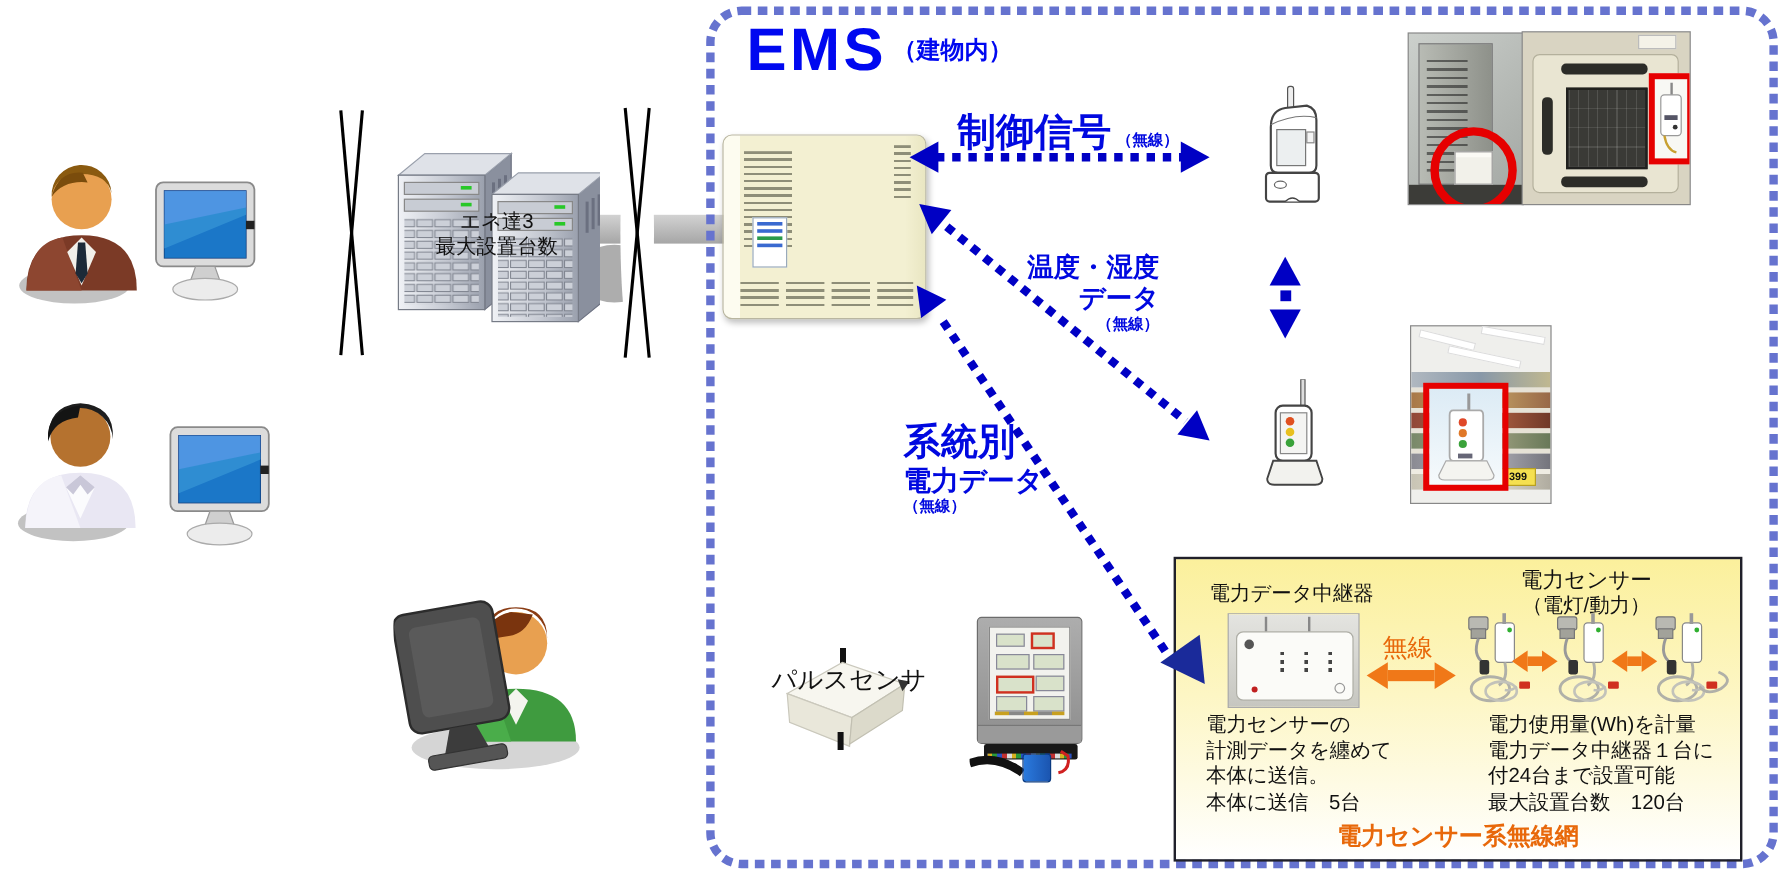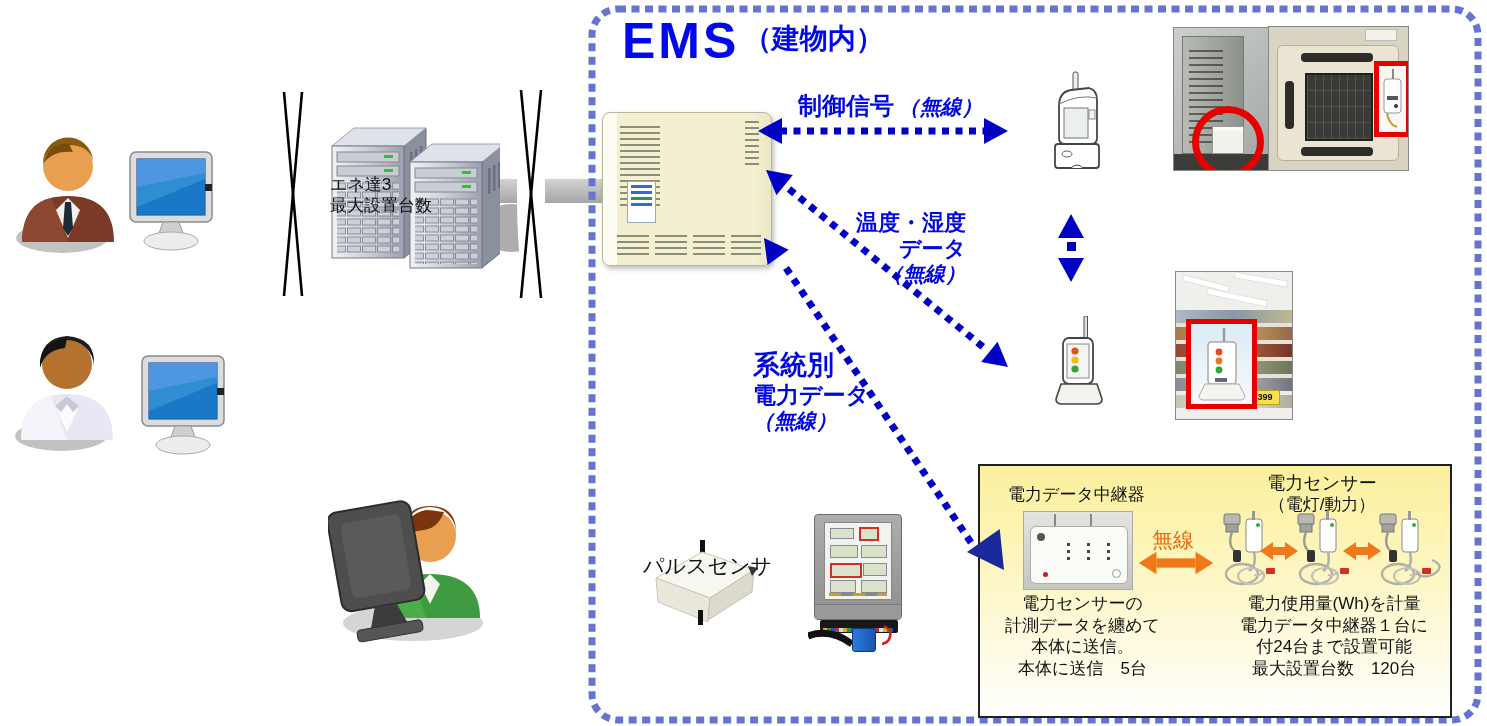--- a/index.html
+++ b/index.html
@@ -1,34 +1,34 @@
 <!DOCTYPE html>
 <html><head>
 <meta charset="utf-8">
 <style>
   html,body{margin:0;padding:0;background:#fff;}
   #canvas{position:relative;width:1487px;height:726px;background:#fff;overflow:hidden;
           font-family:"Liberation Sans","DejaVu Sans",sans-serif;}
   .abs{position:absolute;}
   svg{display:block;}
   .lbl-blue{color:#0008e0;font-weight:bold;line-height:1.18;}
-  .lbl-small{font-size:21px;font-style:italic;}
+  .lbl-small{font-size:13px;}
   .jp{color:#111;}
   
   #controller{left:602px;top:112px;width:168px;height:152px;
     background:linear-gradient(90deg,#fdfcf0 0 14px,#f3f0d2 14px 90%,#e9e6c2);
     border:1px solid #b9b6a0;border-radius:8px;box-shadow:2px 3px 5px rgba(0,0,0,.25);}
   .vent{position:absolute;background:repeating-linear-gradient(180deg,#8e8e78 0 2px,transparent 2px 6px);}
   #sticker{position:absolute;left:24px;top:68px;width:27px;height:40px;background:#fff;border:1px solid #9ab;}
   #sticker i{display:block;height:3px;margin:3px 3px 0 3px;background:#3a6ad0;}
   
   #wbox{left:978px;top:464px;width:470px;height:250px;border:2px solid #20202a;
     background:linear-gradient(180deg,#fbf09c 0%,#fdf6c4 45%,#ffffff 100%);}
   #wbox .t{position:absolute;font-size:17px;color:#101010;}
-  .desc{position:absolute;font-size:17px;line-height:21.5px;color:#101010;text-align:center;}
+  .desc{position:absolute;font-size:17px;line-height:21.5px;color:#101010;}
   #wbox-footer{position:absolute;left:0;right:0;bottom:6px;text-align:center;
     color:#e8680a;font-weight:bold;font-size:20px;}
   .orange{color:#e8680a;font-weight:normal;}
   
   .photo{box-shadow:0 0 0 1px #888;}
   .redring{position:absolute;border:7px solid #e60000;border-radius:50%;}
   .redrect{position:absolute;border:5px solid #e60000;}
   .shelfrow{height:13px;}
   .lightbar{position:absolute;background:#fff;border:1px solid #ddd;height:5px;}
   .lcd{position:absolute;width:26px;height:11px;background:#d9e2ca;border:1px solid #889;}
@@ -152,28 +152,28 @@
       <rect x="5" y="20" width="62" height="10" fill="#c8ccd4" stroke="#888"></rect>
       <rect x="52" y="23" width="9" height="3" fill="#28c828"></rect>
       <rect x="5" y="36" width="62" height="66" fill="url(#slotPat)"></rect>
       <g fill="#6b7080">
           <rect x="78" y="6" width="2.5" height="26"></rect>
           <rect x="83" y="3" width="2.5" height="26"></rect>
           <rect x="88" y="0" width="2.5" height="26"></rect>
         </g>
     </g>
   </svg>
-  <div class="abs jp" style="left:330px;top:174px;width:168px;z-index:3;font-size:17px;line-height:21px;">
+  <div class="abs jp" style="left:330px;top:174px;width:168px;z-index:3;text-align:center;font-size:17px;line-height:21px;">
     <div>エネ達3</div>
     <div>最大設置台数</div>
   </div>
 
   <div class="abs" style="left:622px;top:12px;z-index:3;color:#0008f0;font-weight:bold;">
     <span style="font-size:50px;letter-spacing:3px;">EMS</span>
-    <span style="font-size:28px;vertical-align:10px;margin-top:10px;">（建物内）</span>
+    <span style="font-size:20px;vertical-align:10px;margin-top:10px;">（建物内）</span>
   </div>
 
   <div id="controller" class="abs" style="z-index:2;">
     <div class="vent" style="left:17px;top:13px;width:40px;height:84px;"></div>
     <div class="vent" style="left:142px;top:8px;width:14px;height:48px;"></div>
     <div id="sticker">
         <i></i>
         <i></i>
         <i style="background:#2a9a4a;"></i>
         <i></i>
@@ -358,33 +358,34 @@
       <div>計測データを纏めて</div>
       <div>本体に送信。</div>
       <div>本体に送信　5台</div>
     </div>
     <div class="desc" style="left:260px;top:127px;">
       <div>電力使用量(Wh)を計量</div>
       <div>電力データ中継器１台に</div>
       <div>付24台まで設置可能</div>
       <div>最大設置台数　120台</div>
     </div>
+    <div id="wbox-footer">電力センサー系無線網</div>
   </div>
 
   <div class="abs lbl-blue" style="left:798px;top:92px;z-index:4;">
-    <span style="font-size:24px;">制御信号</span>
+    <span style="font-size:32px;">制御信号</span>
     <span class="lbl-small">（無線）</span>
   </div>
   <div class="abs lbl-blue" style="left:838px;top:210px;width:128px;text-align:right;z-index:4;">
     <div style="font-size:22px;">温度・湿度</div>
     <div style="font-size:22px;">データ</div>
     <div class="lbl-small">（無線）</div>
   </div>
   <div class="abs lbl-blue" style="left:753px;top:350px;z-index:4;">
-    <div style="font-size:27px;">系統別</div>
+    <div style="font-size:31px;">系統別</div>
     <div style="font-size:23px;">電力データ</div>
     <div class="lbl-small">（無線）</div>
   </div>
 
   <svg class="abs" style="left:0;top:0;z-index:5;pointer-events:none;" width="1487" height="726" viewBox="0 0 1487 726">
     <g fill="#0000c4" stroke="none">
 
       <line x1="780" y1="131" x2="986" y2="131" stroke="#0000c4" stroke-width="7" stroke-dasharray="7 6.5"></line>
       <polygon points="0,0 24,-13 24,13" transform="translate(758,131)"></polygon>
       <polygon points="0,0 -24,-13 -24,13" transform="translate(1008,131)"></polygon>

